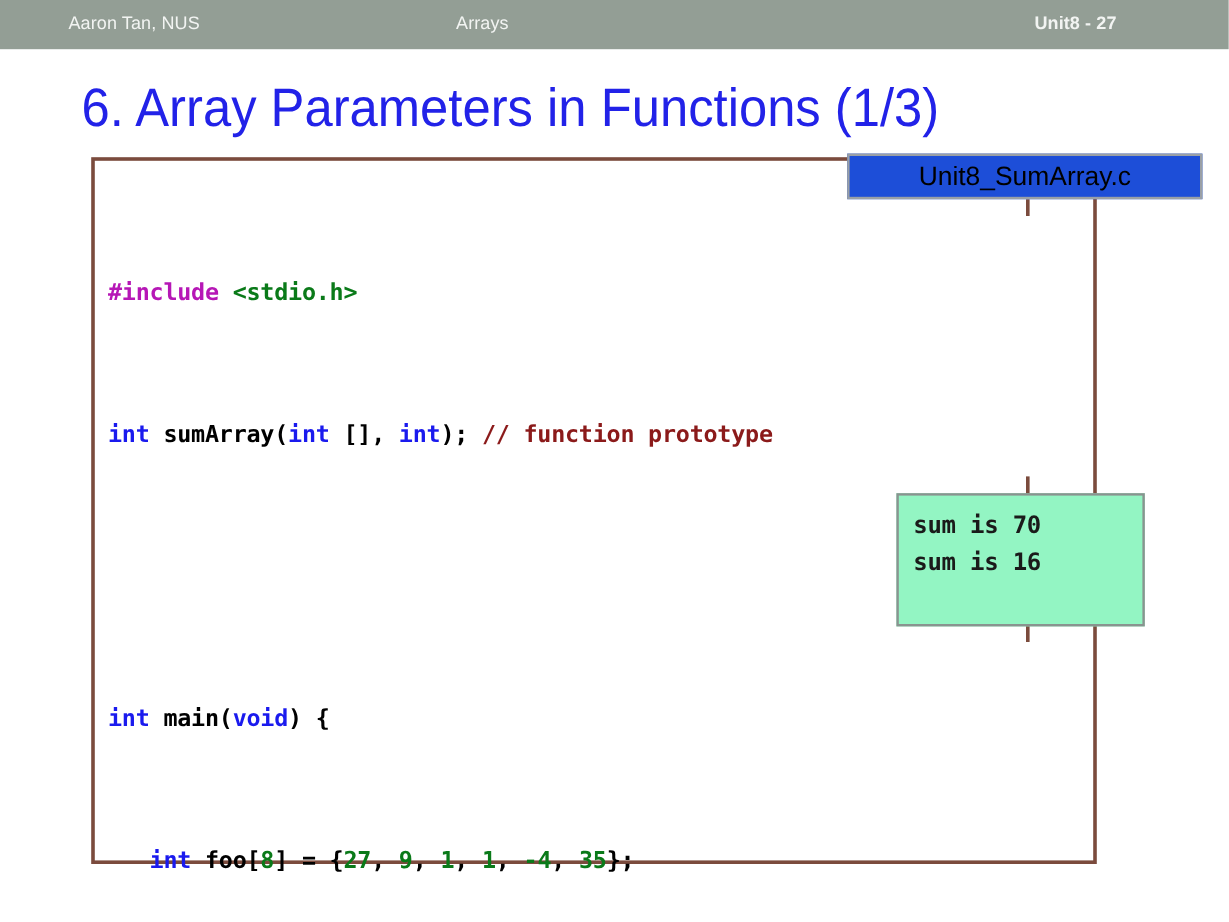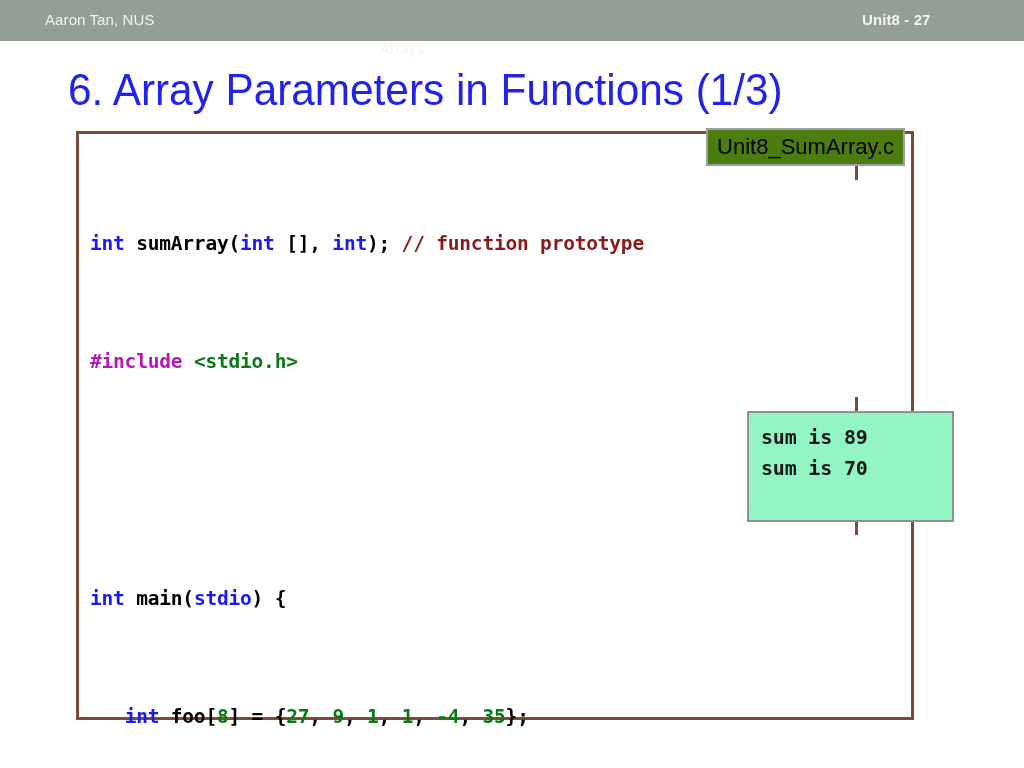--- a/index.html
+++ b/index.html
@@ -26,22 +26,22 @@
   }
   #header-bar .hdr {
     position: absolute;
     top: 11px;
     font-size: 15px;
     line-height: 18px;
     white-space: nowrap;
     color: #f2f4f2;
     letter-spacing: 0.1px;
   }
-  #hdr-author { left: 45px; }
-  #hdr-topic  { left: 380px; margin-top: 29px; }
+  #hdr-author { left: 57px; }
+  #hdr-topic  { left: 380px; }
   #hdr-unit   { left: 862px; font-weight: bold; }
 
   
   #slide-title {
     position: absolute;
     left: 68px;
     top: 62px;
     width: 880px;
     font-size: 45px;
     line-height: 56px;
@@ -80,24 +80,24 @@
   .pp   { color: #b617b6; }         
   .hdr2 { color: #0a7a19; }         
   .num  { color: #0a7a19; }         
   .cmt  { color: #8b1a1a; }         
 
   
   #filename-callout {
     position: absolute;
     left: 706px;
     top: 128px;
-    width: 199px;
+    width: 296px;
     height: 38px;
     box-sizing: border-box;
-    background: #4d7c0f;
+    background: #1d4ed8;
     border: 2px solid #9aa0a6;
     display: flex;
     align-items: center;
     justify-content: center;
   }
   #filename-callout .label {
     font-family: "Liberation Sans", sans-serif;
     font-size: 22px;
     line-height: 26px;
     color: #000000;
@@ -143,27 +143,27 @@
   <div class="hdr" id="hdr-author">Aaron Tan, NUS</div>
   <div class="hdr" id="hdr-topic">Arrays</div>
   <div class="hdr" id="hdr-unit">Unit8 - 27</div>
 </div>
 
 <div id="slide-title">6. Array Parameters in Functions (1/3)</div>
 
 <div id="code-box">
   <div id="code-listing">
 
+    <span class="ln"><span class="pp">#include</span> <span class="hdr2">&lt;stdio.h&gt;</span></span>
+
     <span class="ln"><span class="kw">int</span> sumArray(<span class="kw">int</span> [], <span class="kw">int</span>); <span class="cmt">// function prototype</span></span>
 
-    <span class="ln"><span class="pp">#include</span> <span class="hdr2">&lt;stdio.h&gt;</span></span>
-
     <span class="ln"> </span>
 
-    <span class="ln"><span class="kw">int</span> main(<span class="kw">stdio</span>) {</span>
+    <span class="ln"><span class="kw">int</span> main(<span class="kw">void</span>) {</span>
 
     <span class="ln">   <span class="kw">int</span> foo[<span class="num">8</span>] = {<span class="num">27</span>, <span class="num">9</span>, <span class="num">1</span>, <span class="num">1</span>, <span class="num">-4</span>, <span class="num">35</span>};</span>
 
     
 
     
 
     
 
     
@@ -195,15 +195,15 @@
 
 <div class="connector" id="connector-top"></div>
 <div class="connector" id="connector-bottom"></div>
 <div class="connector" id="connector-out-b"></div>
 
 <div id="filename-callout">
   <span class="label">Unit8_SumArray.c</span>
 </div>
 
 <div id="output-callout">
-  <span class="oline">sum is 89</span>
   <span class="oline">sum is 70</span>
+  <span class="oline">sum is 16</span>
 </div>
 
 </body></html>

